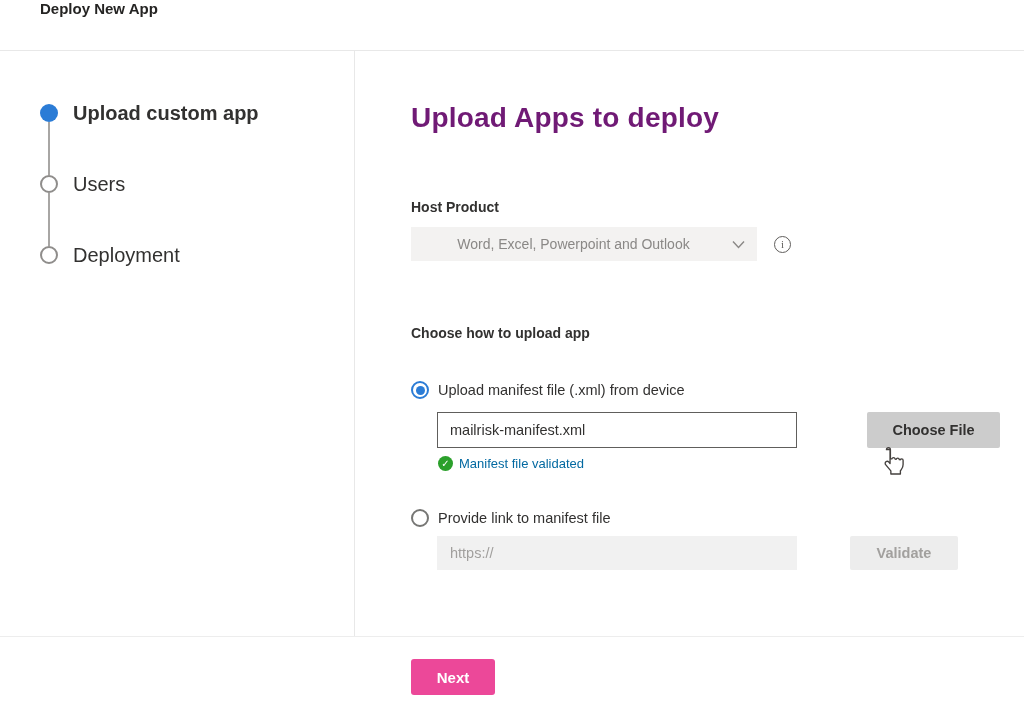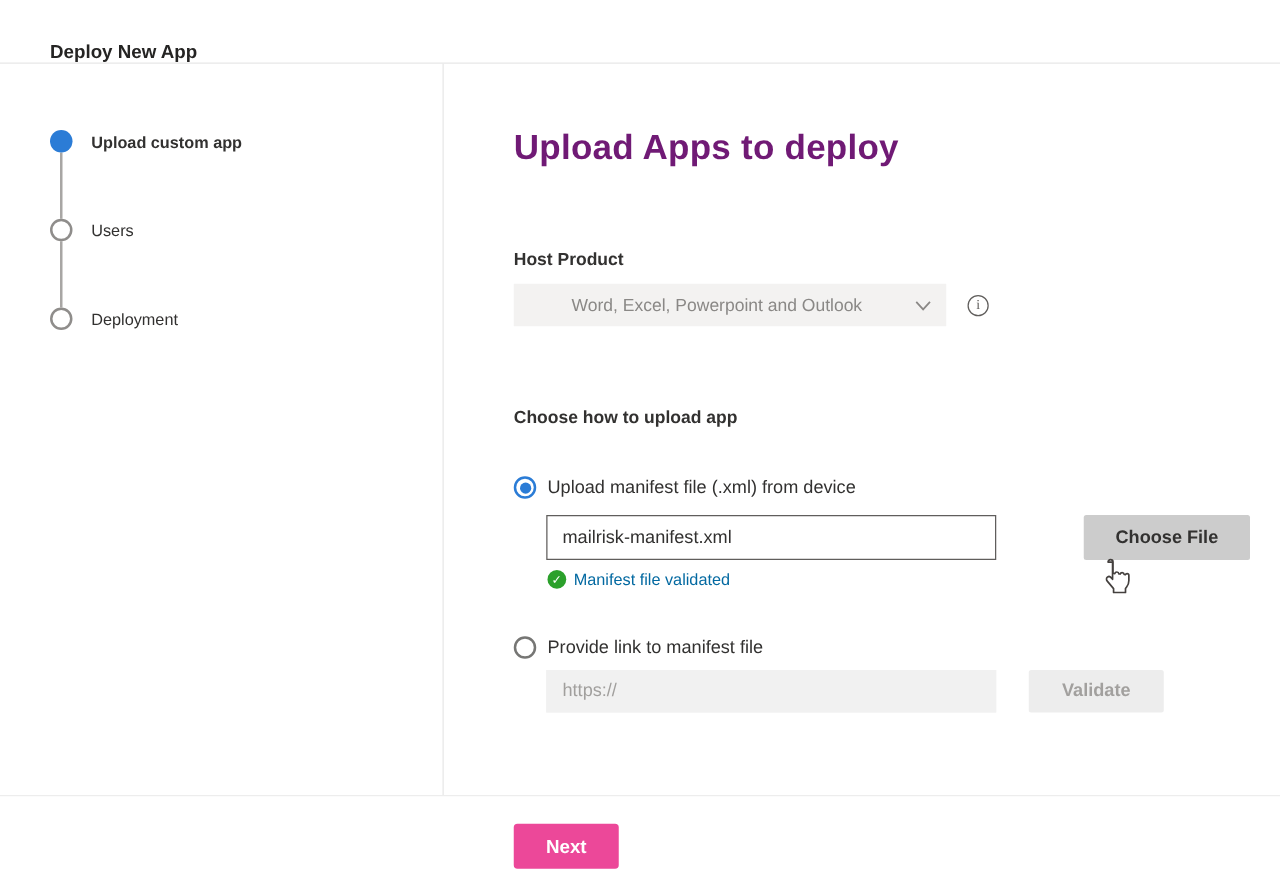--- a/index.html
+++ b/index.html
@@ -5,41 +5,41 @@
   * { box-sizing: border-box; }
   html,body { margin:0; padding:0; }
   body {
     width:1024px; height:709px; overflow:hidden;
     background:#ffffff; color:#323130;
     font-family:"Liberation Sans", sans-serif;
     font-size:14px;
   }
   
   .app-header {
-    height:51px; display:flex; align-items:flex-end;
+    height:51px; display:flex; align-items:flex-start;
     padding-left:40px; border-bottom:1px solid #e8e8e8;
   }
   .app-header .title { font-size:15px; font-weight:700; color:#252423; }
 
   
   .content {
     display:flex; height:586px; border-bottom:1px solid #ededed;
   }
   .sidebar {
     width:355px; flex:0 0 355px;
     border-right:1px solid #e8e8e8;
     padding:53px 0 0 40px;
   }
   .step-row { display:flex; align-items:center; height:18px; }
   .step-circle {
     width:18px; height:18px; border-radius:50%; flex:0 0 18px;
   }
   .step-circle.active { background:#2b7cd6; }
   .step-circle.upcoming { background:#fff; border:2px solid #8f8d8b; }
-  .step-label { margin-left:15px; font-size:13px; color:#323130; }
+  .step-label { margin-left:15px; font-size:20px; color:#323130; }
   .step-label.active { font-weight:700; }
   .step-connector {
     width:2px; height:53px; background:#a8a6a4; margin-left:8px;
   }
 
   .main { flex:1; padding:50px 0 0 56px; }
   .main h1 {
     margin:0; font-size:28px; line-height:34px; font-weight:700; color:#701a75;
     letter-spacing:.2px;
   }
@@ -88,21 +88,21 @@
   .hand-cursor { position:absolute; left:10px; top:33px; pointer-events:none; }
 
   .status-row { display:flex; align-items:center; margin-left:27px; margin-top:8px; }
   .check-icon {
     width:15px; height:15px; border-radius:50%; background:#2ba02b; color:#fff;
     display:flex; align-items:center; justify-content:center; font-size:10px;
     flex:0 0 15px;
   }
   .status-text { margin-left:6px; font-size:13px; color:#0369a1; }
 
-  .url-row { display:flex; margin-left:26px; margin-top:9px; }
+  .url-row { display:flex; margin-left:26px; margin-top:9px;gap:27px; }
   .text-input.disabled {
     background:#f1f1f1; border:1px solid #f1f1f1; color:#a19f9d; height:34px;
   }
   .text-input.disabled::placeholder { color:#a19f9d; opacity:1; }
   .btn-disabled {
     width:108px; height:34px; background:#ededed; border:none; border-radius:2px;
     margin-left:26px; font-size:14.5px; font-weight:700; color:#a2a09e;
     cursor:default; font-family:"Liberation Sans", sans-serif;
   }
 

